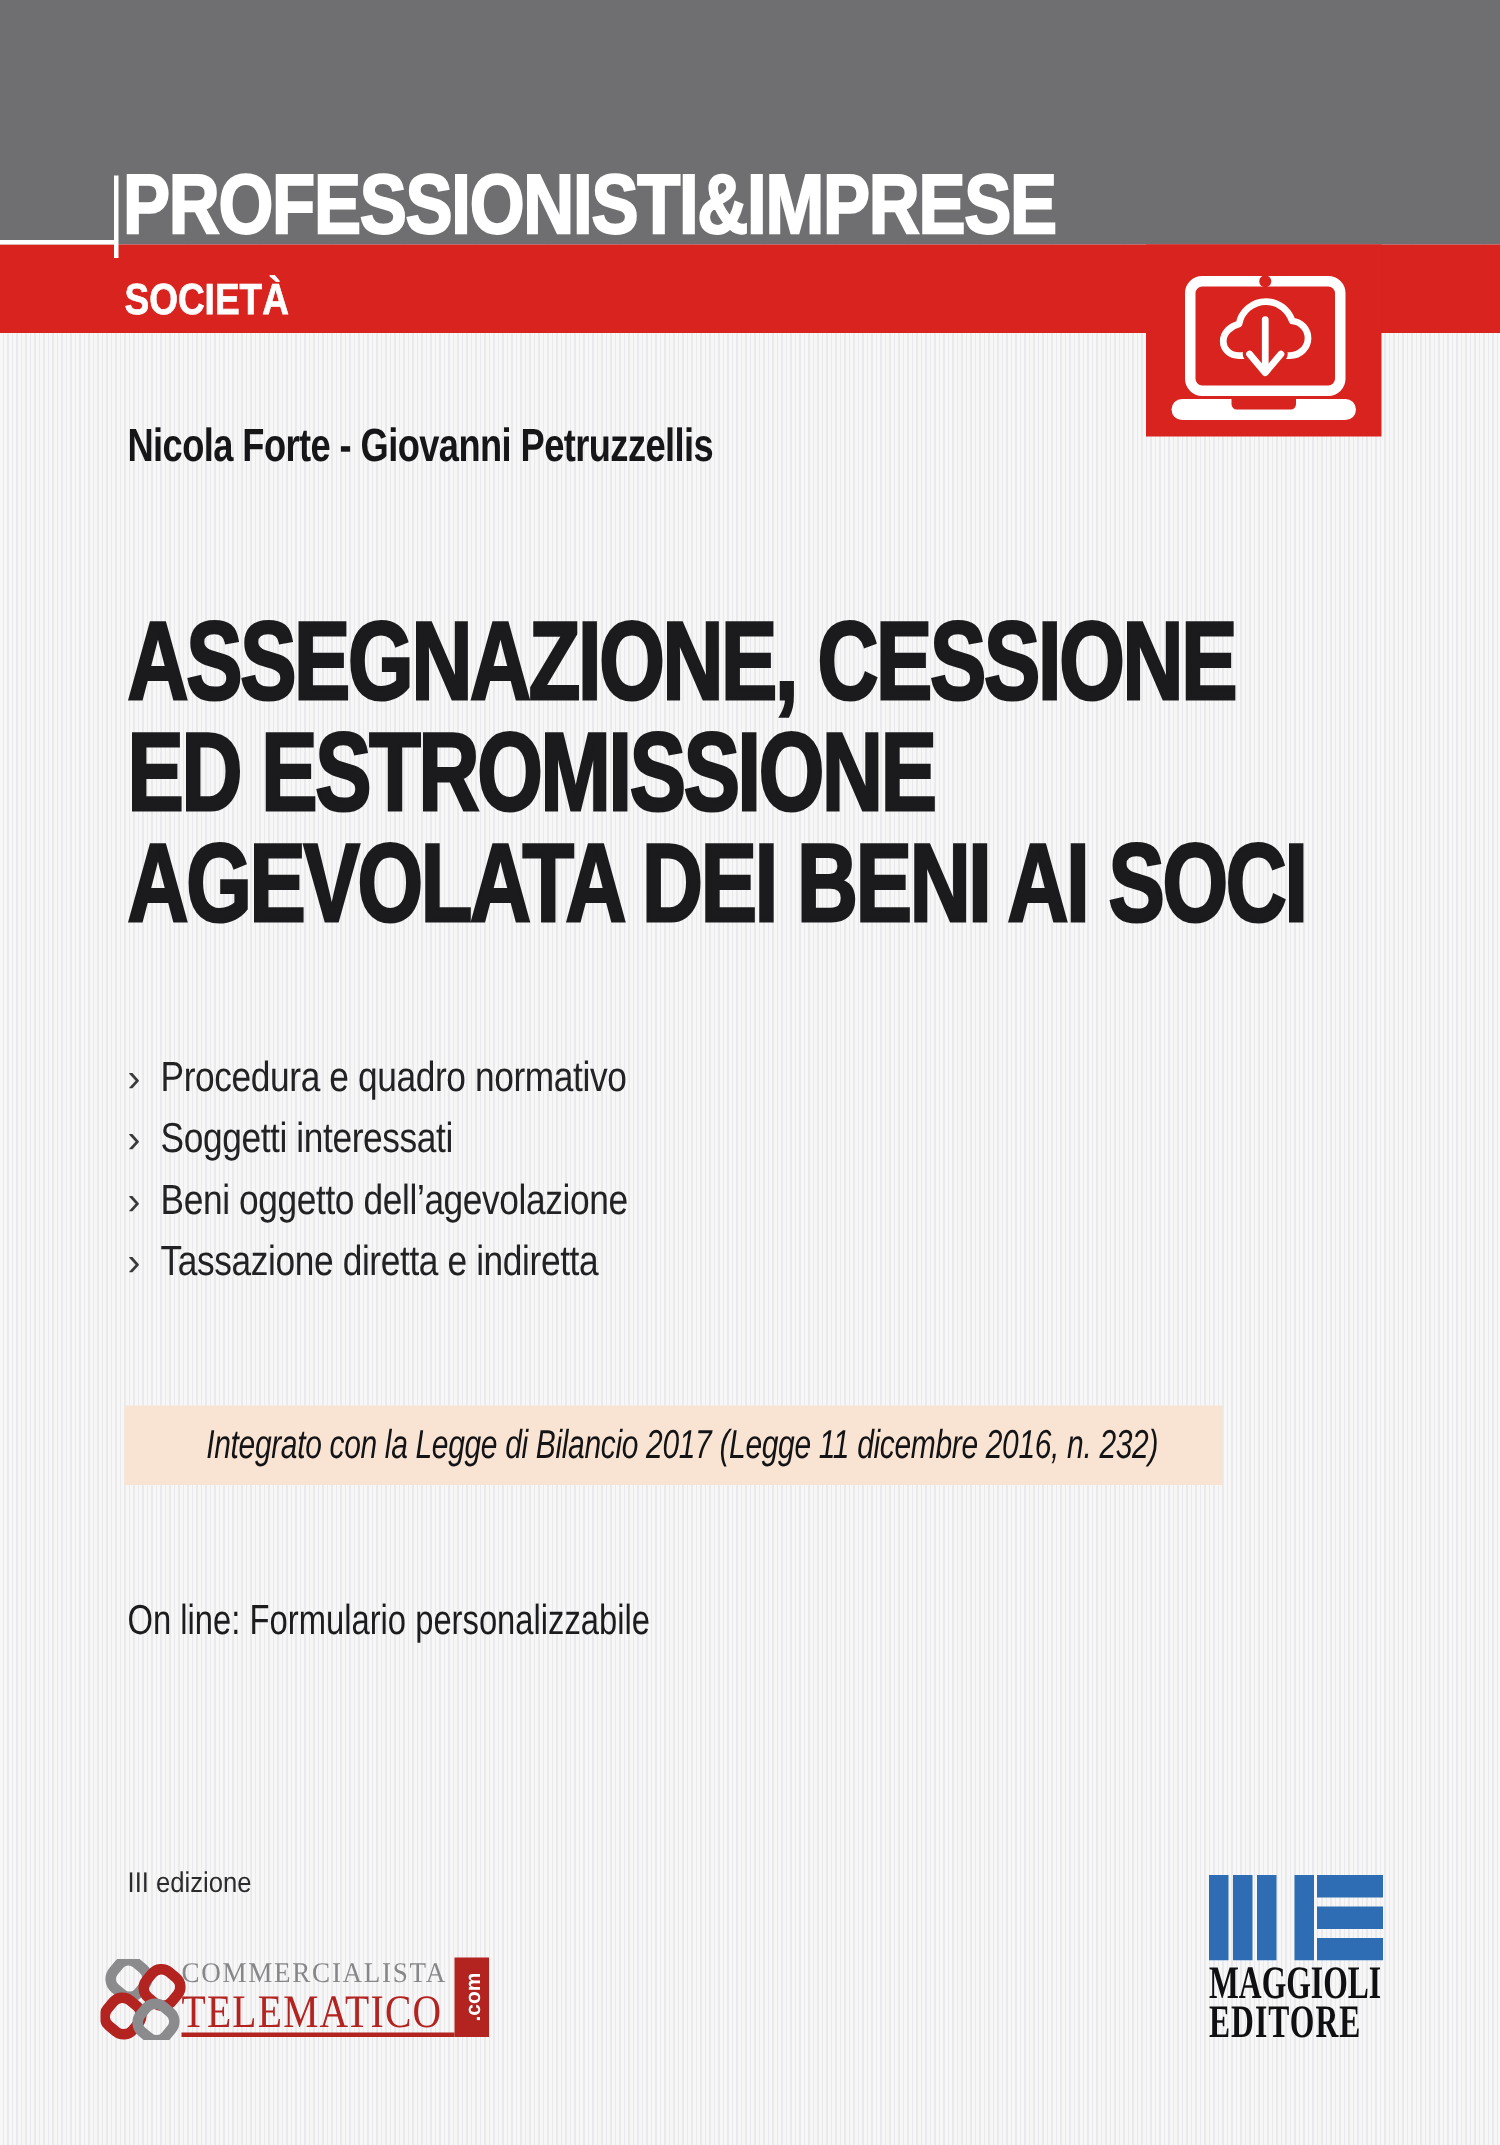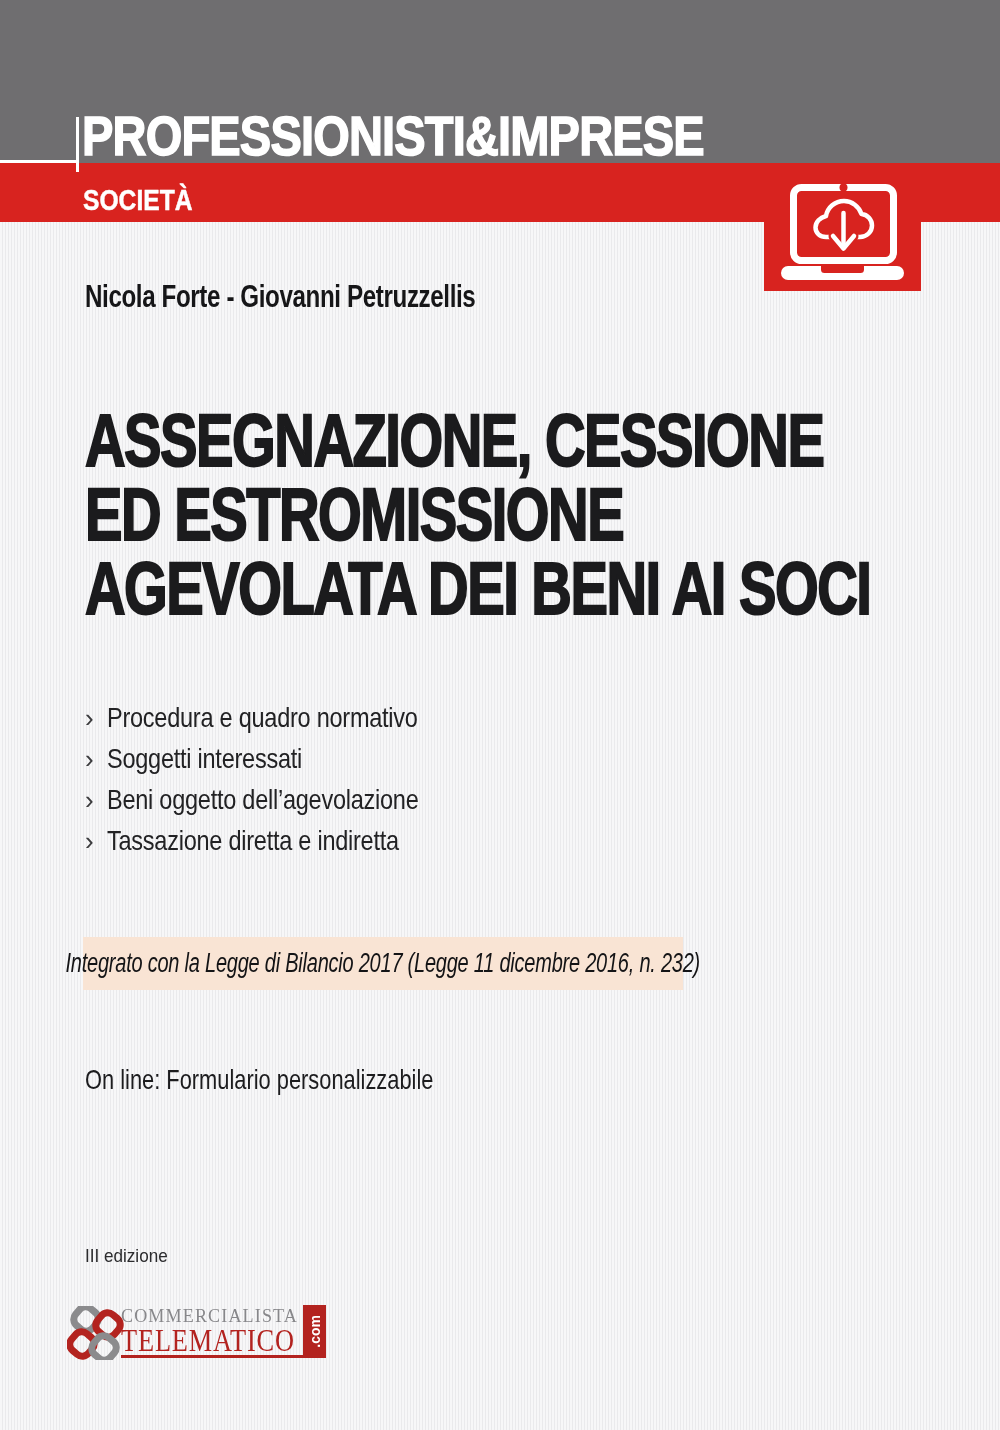--- a/index.html
+++ b/index.html
@@ -41,22 +41,22 @@
   
   .features{left:85px;top:697px;list-style:none;margin:0;padding:0;}
   .features li{display:flex;align-items:baseline;height:41px;}
   .chev{font-size:26px;color:#3a3a3c;width:22px;flex:0 0 22px;line-height:41px;}
   .feat-label{
     font-size:28px;line-height:41px;color:#222224;white-space:nowrap;
     transform:scaleX(0.84);transform-origin:left top;letter-spacing:-0.3px;
   }
   
   .highlight-box{
-    left:83px;top:937px;width:600px;height:53px;background:#f9e4d4;
-    display:flex;align-items:center;justify-content:center;
+    left:83px;top:937px;width:720px;height:53px;background:#f9e4d4;
+    display:flex;align-items:center;justify-content:center;padding-left:12px;
   }
   .highlight-text{
     font-style:italic;font-size:27px;color:#141416;white-space:nowrap;
     transform:scaleX(0.74);letter-spacing:-0.3px;
   }
   
   .online-note{
     left:85px;top:1064px;font-size:28px;line-height:32px;color:#1c1c1e;white-space:nowrap;
     transform:scaleX(0.78);transform-origin:left top;
   }
@@ -177,14 +177,29 @@
       </g>
     </svg>
     <div class="ct-line1">COMMERCIALISTA</div>
     <div class="ct-line2">TELEMATICO</div>
     <div class="ct-underline"></div>
     <div class="ct-tab">
       <span>.com</span>
     </div>
   </div>
 
+  <div class="abs mg-logo">
+    <svg class="mg-mark" width="116" height="57" viewBox="0 0 116 57">
+      <g fill="#2e6db4">
+        <rect x="0" y="0" width="13" height="57"></rect>
+        <rect x="16" y="0" width="13" height="57"></rect>
+        <rect x="32" y="0" width="13" height="57"></rect>
+        <rect x="57" y="0" width="13" height="57"></rect>
+        <rect x="72" y="0" width="44" height="15"></rect>
+        <rect x="72" y="21" width="44" height="15"></rect>
+        <rect x="72" y="42" width="44" height="15"></rect>
+      </g>
+    </svg>
+    <div class="mg-name">MAGGIOLI</div>
+    <div class="mg-editore">EDITORE</div>
+  </div>
 
 </div>
 
 </body></html>

